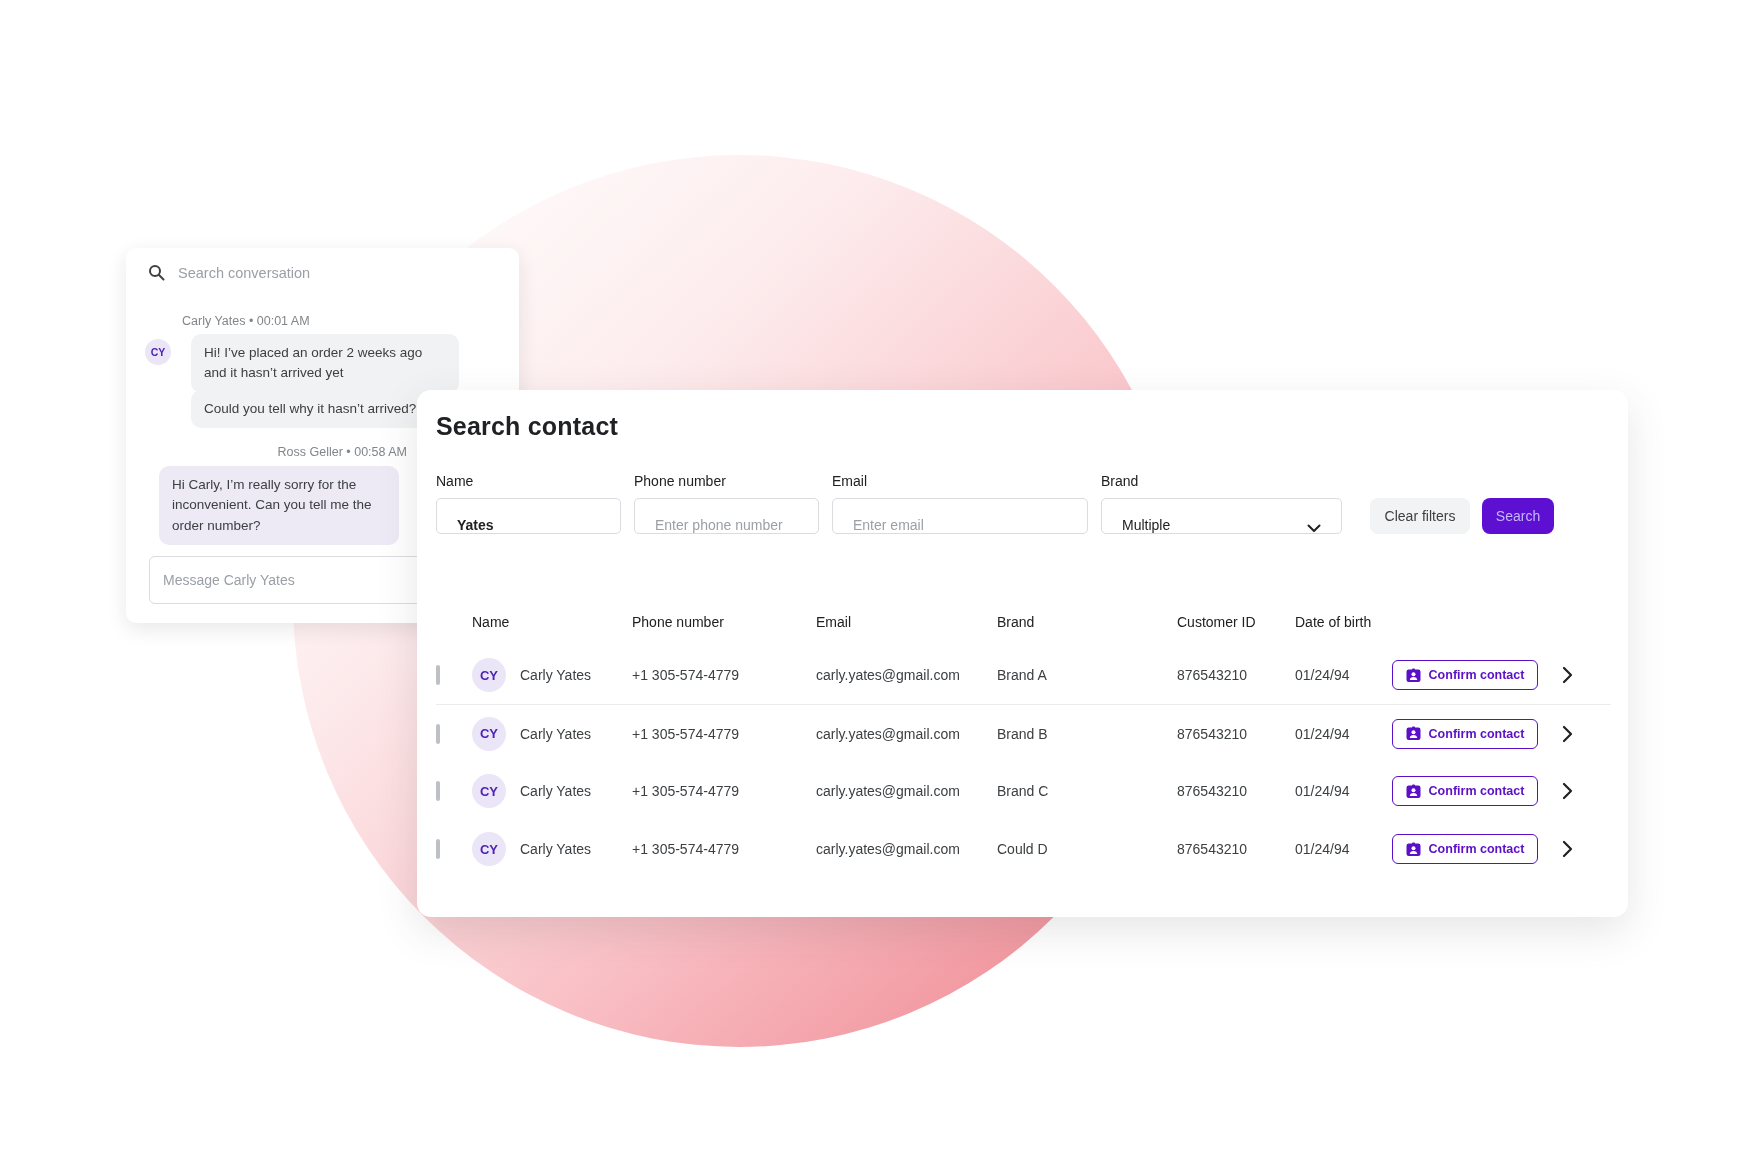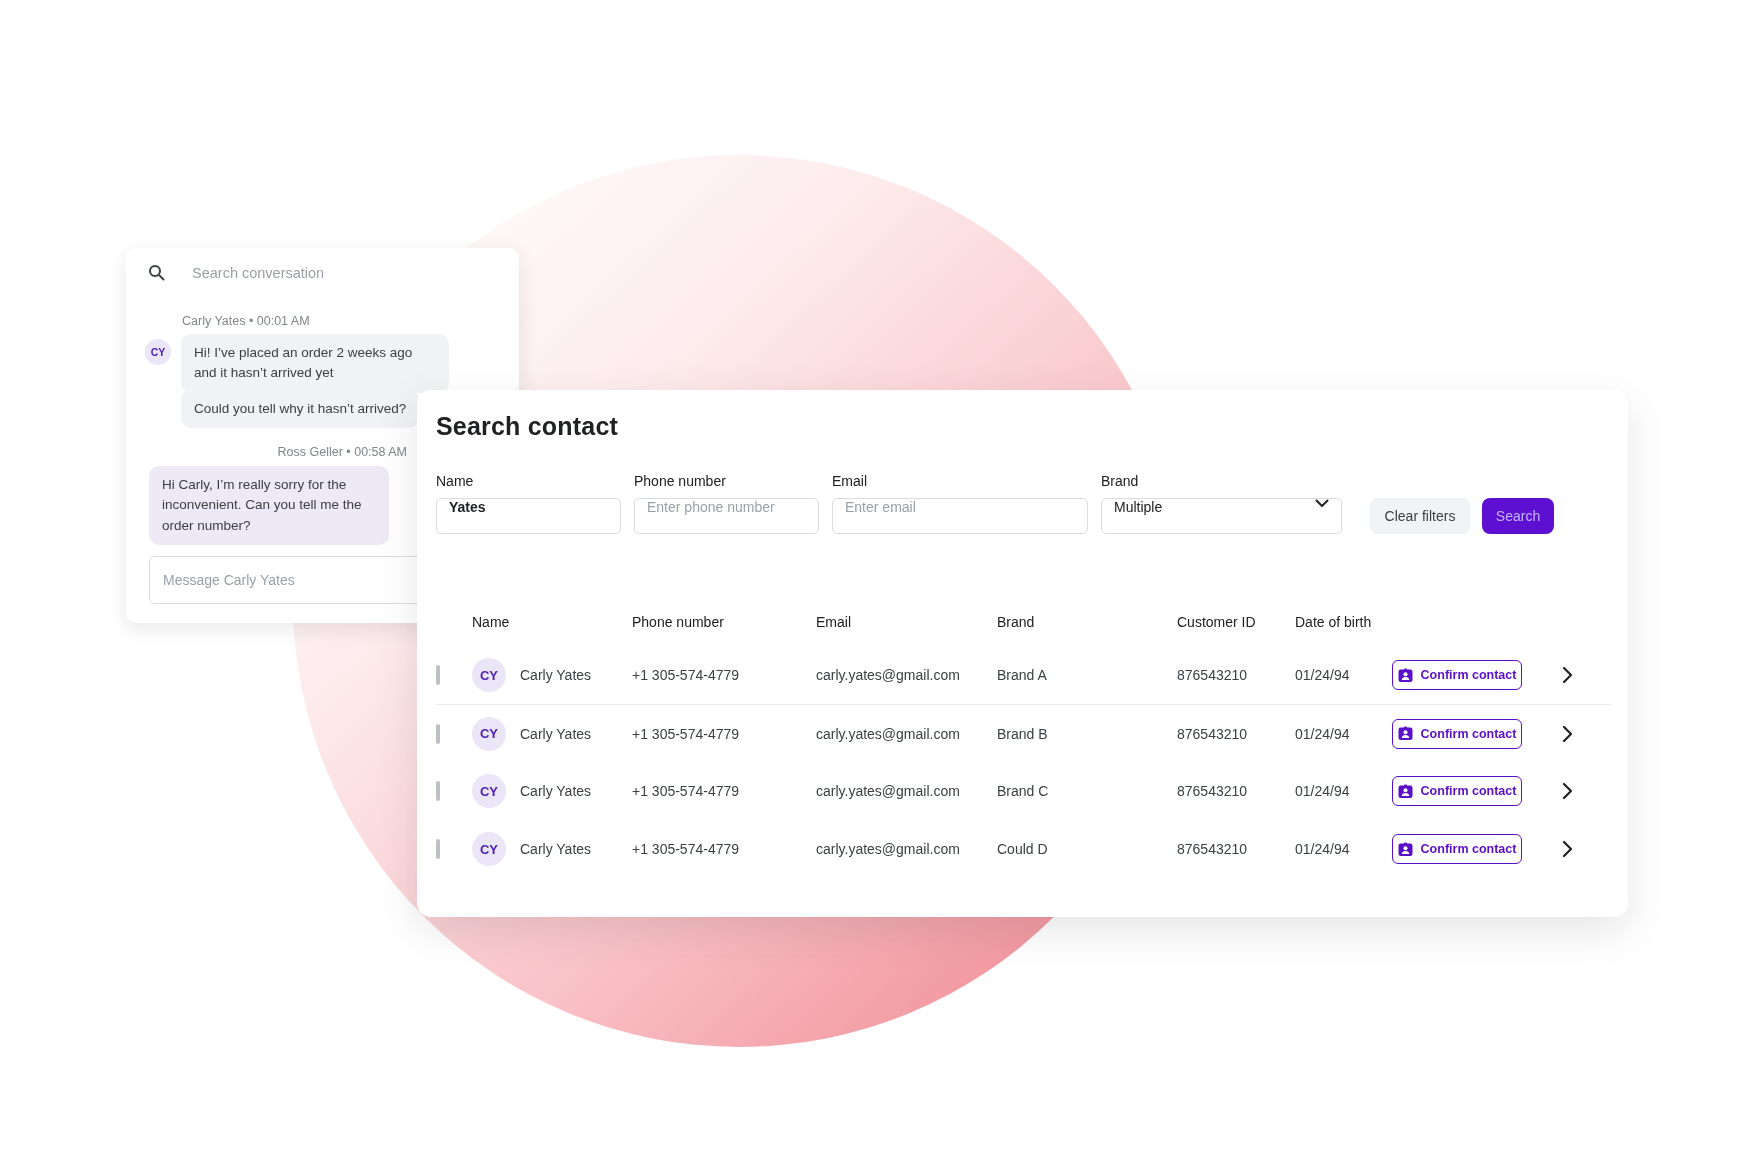--- a/index.html
+++ b/index.html
@@ -17,48 +17,48 @@
     font-family:"Liberation Sans", sans-serif;color:var(--text);}
   .stage{position:relative;width:1740px;height:1160px;}
 
   
   .circle{position:absolute;left:293px;top:155px;width:892px;height:892px;border-radius:50%;
     background:linear-gradient(137deg,#ffffff 4%,#fdeceD 32%,#f9c2c7 63%,#ef858f 97%);}
 
   
   .chat{position:absolute;left:126px;top:248px;width:393px;height:375px;background:#fff;
     border-radius:10px;box-shadow:0 6px 20px rgba(32,33,36,.10);z-index:2;}
-  .chat-search{position:absolute;left:22px;top:16px;display:flex;align-items:center;gap:27px;width:340px;}
+  .chat-search{position:absolute;left:22px;top:16px;display:flex;align-items:center;gap:13px;width:340px;}
   .chat-search .ph{font-size:14.5px;color:var(--placeholder);}
   .meta{font-size:12.5px;color:var(--muted);}
   .meta-customer{position:absolute;left:56px;top:66px;}
   .meta-agent{position:absolute;left:0;top:197px;width:281px;text-align:right;}
   .avatar-sm{position:absolute;left:19px;top:91px;width:26px;height:26px;border-radius:50%;
     background:var(--avatar-bg);color:var(--avatar-text);font-size:10.5px;font-weight:700;
     display:flex;align-items:center;justify-content:center;}
-  .bubble{position:absolute;border-radius:10px;font-size:13.5px;line-height:1.5;color:#3c4043;padding:9px 13px;}
+  .bubble{position:absolute;border-radius:10px;font-size:13.5px;line-height:1.5;color:#3c4043;padding:9px 13px;margin-left:10px;}
   .bubble.gray{background:#f1f2f4;}
   .bubble.lav{background:#edeaf6;}
   .b1{left:55px;top:86px;width:268px;}
   .b2{left:55px;top:142px;white-space:nowrap;}
   .b3{left:23px;top:218px;width:240px;}
   .composer{position:absolute;left:23px;top:308px;width:348px;height:48px;border:1px solid var(--border);
     border-radius:6px;background:#fff;display:flex;align-items:center;padding:0 13px;}
   .composer .ph{font-size:14px;color:var(--placeholder);text-align:right;}
 
   
   .panel{position:absolute;left:417px;top:390px;width:1211px;height:527px;background:#fff;
     border-radius:14px;box-shadow:0 14px 40px rgba(60,64,67,.13);z-index:3;}
   .panel-title{position:absolute;left:19px;top:22px;font-size:25px;font-weight:600;letter-spacing:.2px;}
 
   .filters{position:absolute;left:19px;top:83px;display:flex;align-items:flex-end;}
   .field{display:flex;flex-direction:column;}
   .field .lab{font-size:14px;font-weight:500;margin-bottom:9px;}
   .inp{height:36px;border:1px solid var(--border);border-radius:5px;background:#fff;
-    display:flex;align-items:flex-start;padding:0 12px;font-size:14px;}
+    display:flex;align-items:flex-end;padding:0 20px;font-size:14px;}
   .inp .value{font-weight:600;}
   .inp .ph{color:var(--placeholder);}
   .f-name{width:185px;margin-right:13px;}
   .f-phone{width:185px;margin-right:13px;}
   .f-email{width:256px;margin-right:13px;}
   .f-brand{width:241px;margin-right:28px;}
   .select{justify-content:space-between;cursor:pointer;}
   .btn-clear{width:100px;height:36px;border:none;border-radius:8px;background:#f1f3f4;
     color:#3c4043;font-size:14px;font-family:inherit;cursor:pointer;margin-right:12px;}
   .btn-search{width:72px;height:36px;border:none;border-radius:8px;background:var(--accent);
@@ -69,21 +69,21 @@
     font-size:14px;font-weight:500;}
   .thead > div:first-child{grid-column:2;}
 
   .tbody{position:absolute;left:19px;top:256px;width:1175px;}
   .trow{display:grid;grid-template-columns:36px 48px 112px 184px 181px 180px 118px 97px 155px 40px;
     align-items:center;height:58px;font-size:14px;color:#3c4043;}
   .trow:nth-child(2){border-top:1px solid #ececf0;}
   .cbx{width:19px;height:19px;border:2px solid #bdc1c6;border-radius:4px;background:#fff;cursor:pointer;}
   .avatar{width:34px;height:34px;border-radius:50%;background:var(--avatar-bg);color:var(--avatar-text);
     font-size:13px;font-weight:700;display:flex;align-items:center;justify-content:center;}
-  .btn-confirm{width:130px;height:30px;border:1.5px solid var(--accent-border);border-radius:6px;background:#fff;
+  .btn-confirm{width:146px;height:30px;border:1.5px solid var(--accent-border);border-radius:6px;background:#fff;
     color:var(--accent-border);font-size:12.5px;font-weight:600;font-family:inherit;cursor:pointer;
     display:flex;align-items:center;justify-content:center;gap:8px;}
   .chev{display:flex;align-items:center;justify-content:center;cursor:pointer;}
   .icon{display:inline-flex;align-items:center;justify-content:center;}
 </style>
 </head>
 <body>
 
 <div class="stage">
 

